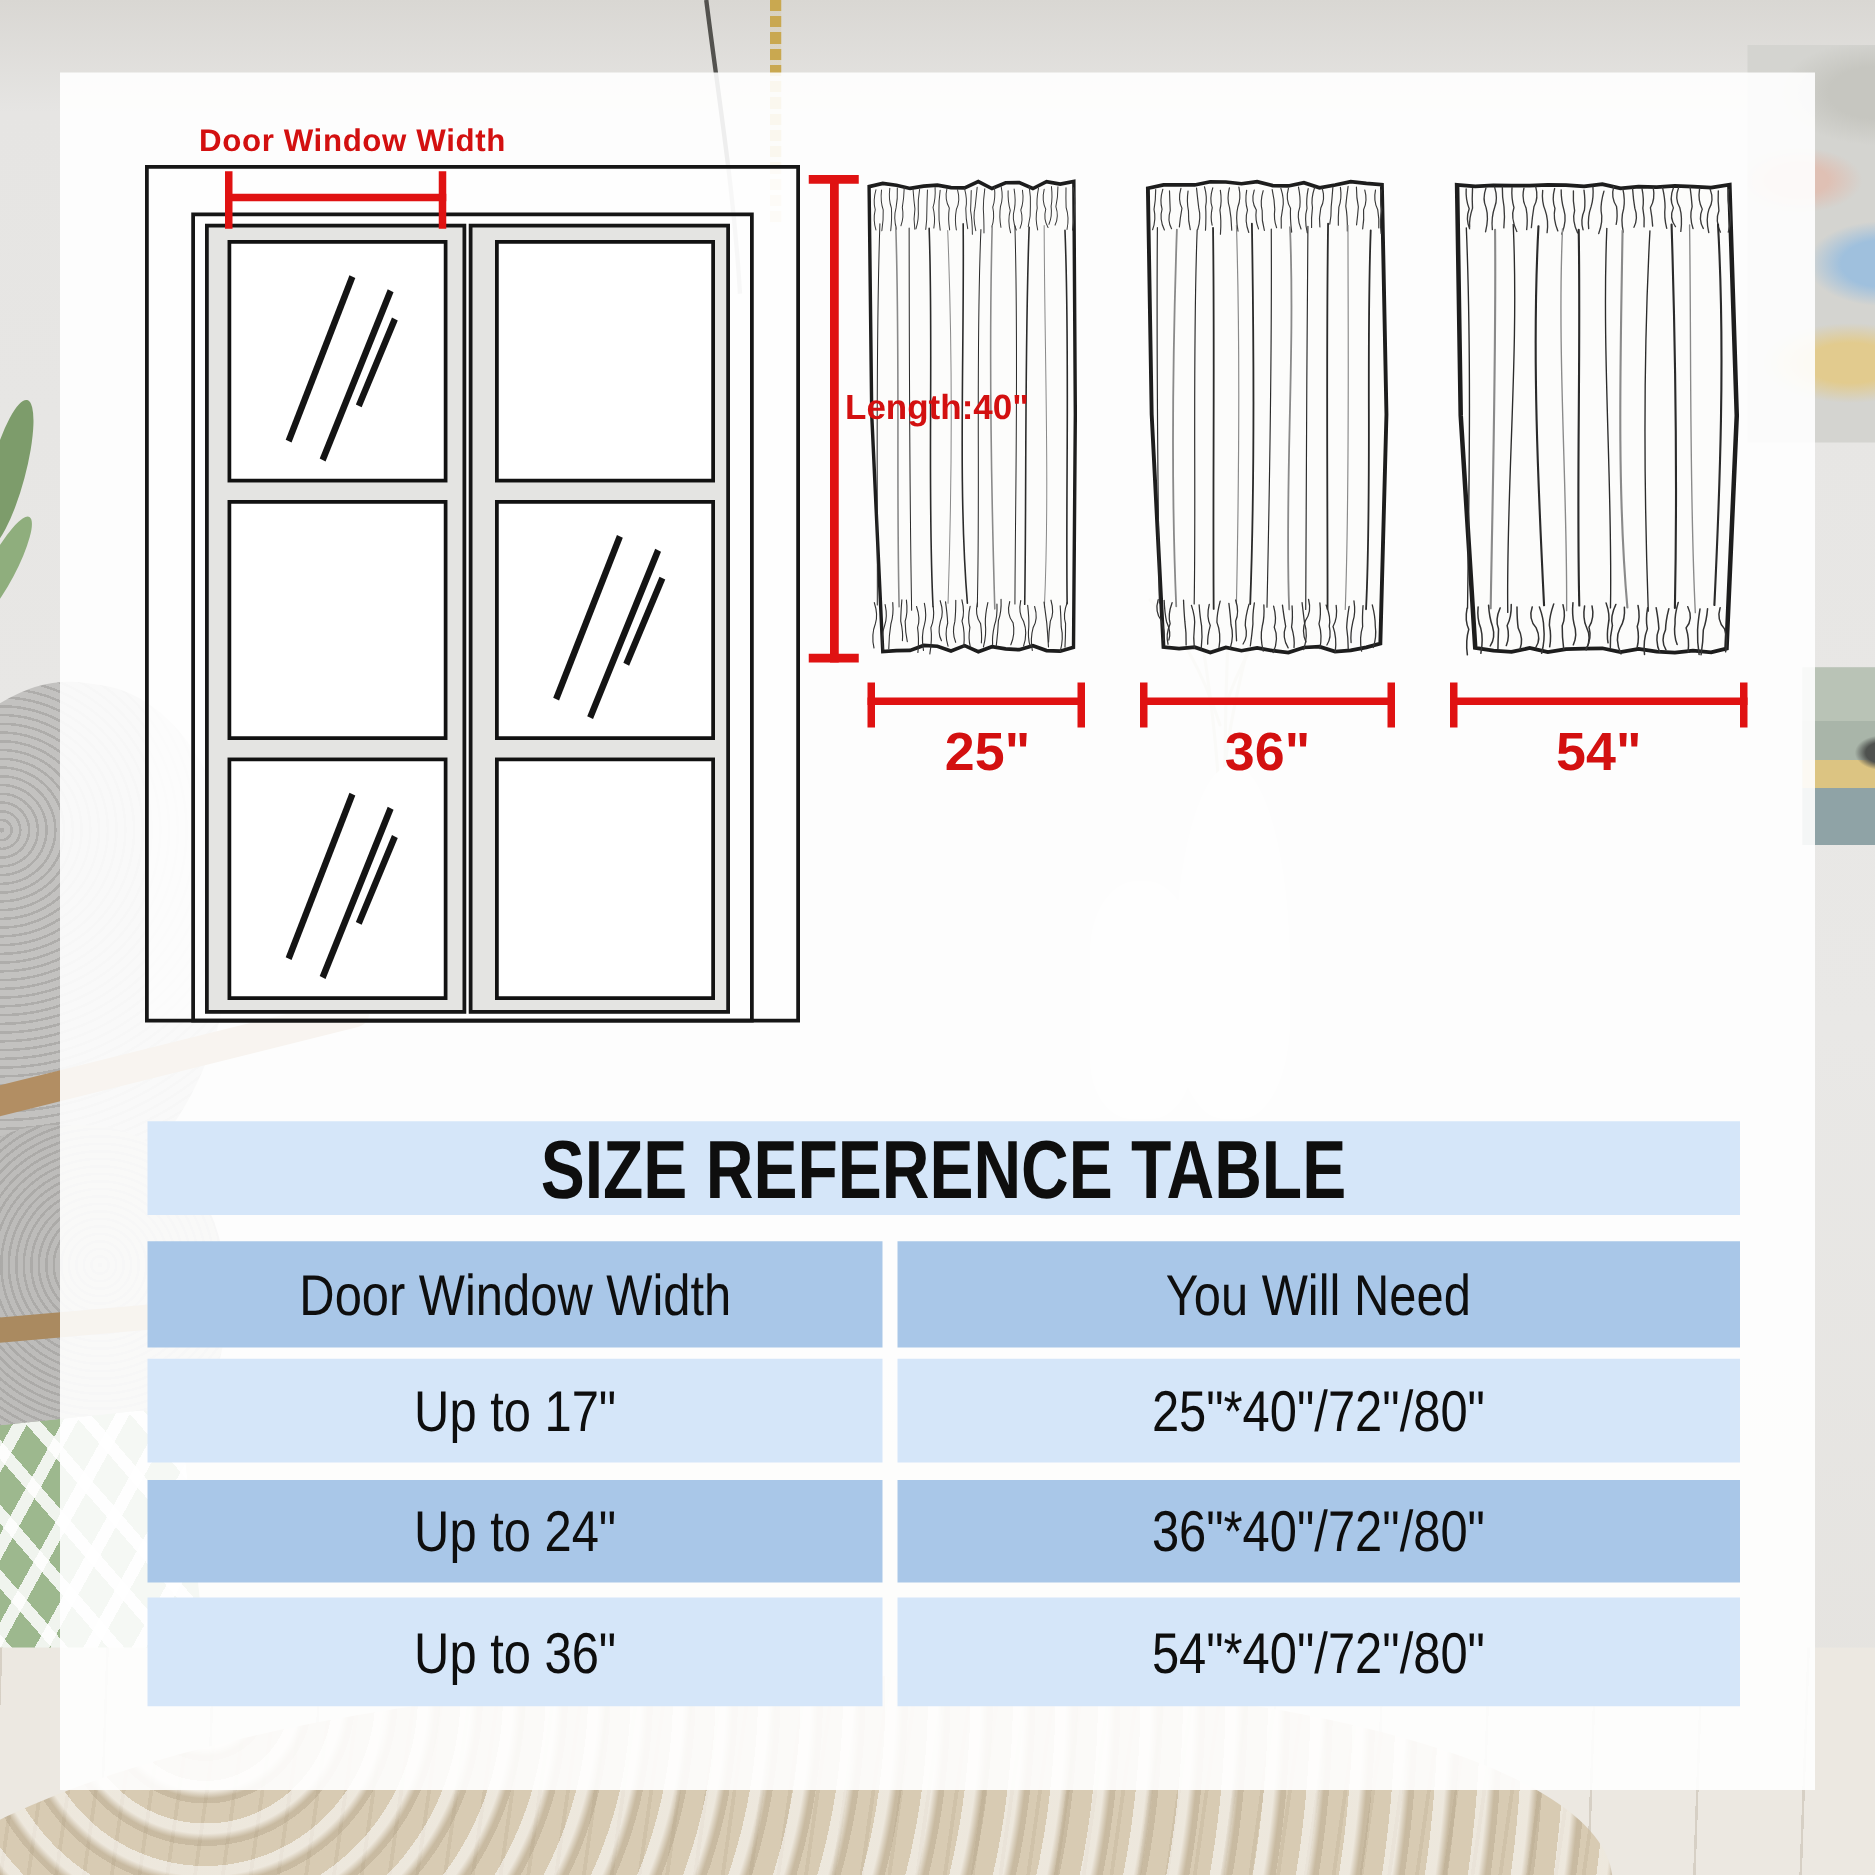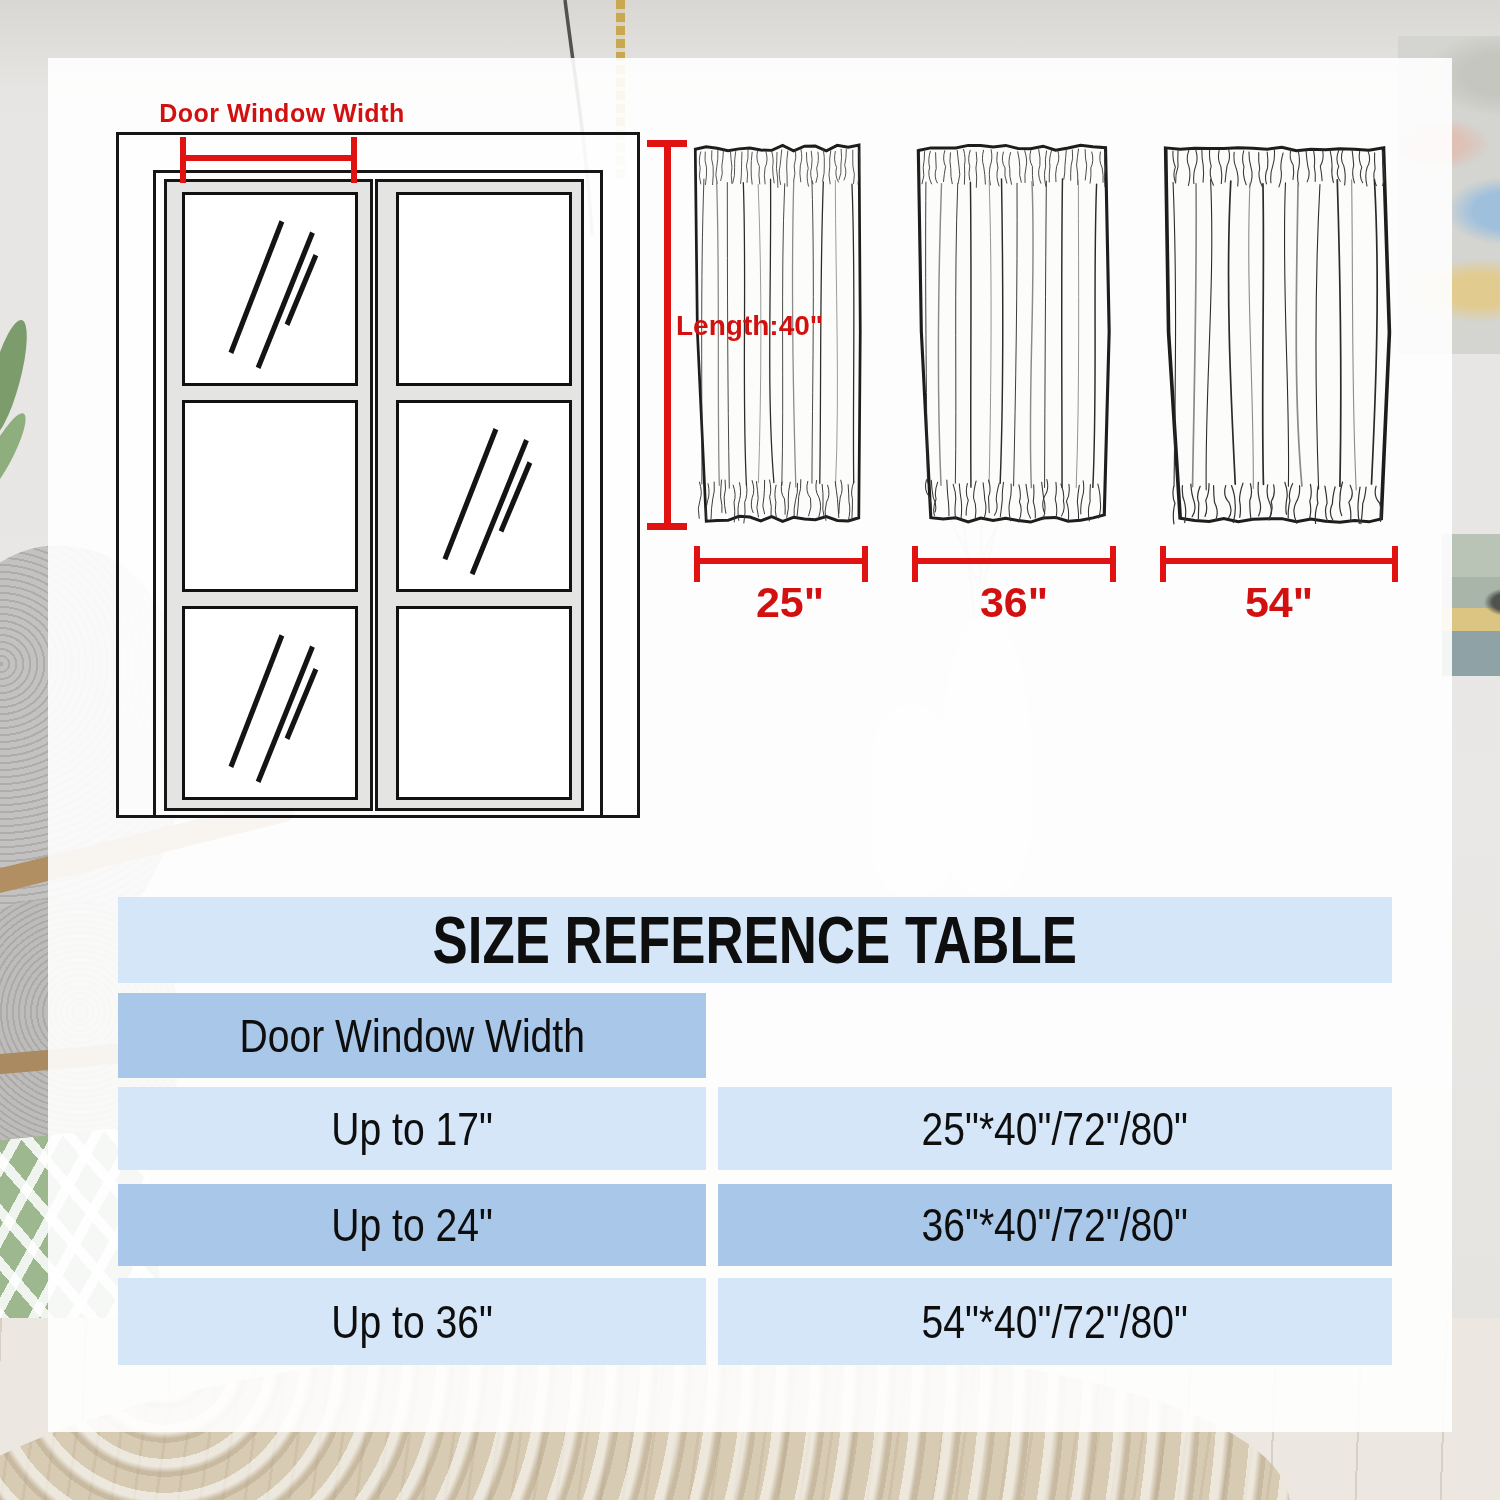--- a/index.html
+++ b/index.html
@@ -95,21 +95,21 @@
   .m-tick{width:6px;height:36px;top:546px;}
   .m1-tl{left:694px;} .m1-tr{left:862px;} .m2-tl{left:912px;} .m2-tr{left:1110px;}
   .m3-tl{left:1160px;} .m3-tr{left:1392px;}
   .m-label{top:578px;text-align:center;font-size:43px;font-weight:bold;color:var(--red-text);}
   .m1-label{left:700px;width:180px;} .m2-label{left:912px;width:204px;} .m3-label{left:1160px;width:238px;}
 
   
   .tbl-cell{display:flex;align-items:center;justify-content:center;}
   .tbl-light{background:#d5e6f9;}
   .tbl-dark{background:#a9c7e8;}
-  .tbl-title{left:118px;top:897px;width:1274px;height:86px;}
+  .tbl-title{left:118px;top:897px;width:1274px;height:75px;}
   .tbl-title .cnd{font-size:66px;font-weight:bold;transform:scaleX(.8);}
   .th-l{left:118px;top:993px;width:588px;height:85px;}
   .th-r{left:718px;top:993px;width:674px;height:85px;}
   .r1-l{left:118px;top:1087px;width:588px;height:83px;}
   .r1-r{left:718px;top:1087px;width:674px;height:83px;}
   .r2-l{left:118px;top:1184px;width:588px;height:82px;}
   .r2-r{left:718px;top:1184px;width:674px;height:82px;}
   .r3-l{left:118px;top:1278px;width:588px;height:87px;}
   .r3-r{left:718px;top:1278px;width:674px;height:87px;}
   .cnd{display:inline-block;transform:scaleX(.85);white-space:nowrap;
@@ -415,20 +415,23 @@
   <div class="abs redbar m-tick m3-tl"></div>
   <div class="abs redbar m-tick m3-tr"></div>
   <div class="abs m-label m3-label">54"</div>
 
   <div class="abs tbl-cell tbl-light tbl-title">
     <span class="cnd">SIZE REFERENCE TABLE</span>
   </div>
   <div class="abs tbl-cell tbl-dark th-l">
     <span class="cnd">Door Window Width</span>
   </div>
+  <div class="abs tbl-cell tbl-dark th-r">
+    <span class="cnd">You Will Need</span>
+  </div>
   <div class="abs tbl-cell tbl-light r1-l">
     <span class="cnd">Up to 17"</span>
   </div>
   <div class="abs tbl-cell tbl-light r1-r">
     <span class="cnd">25"*40"/72"/80"</span>
   </div>
   <div class="abs tbl-cell tbl-dark r2-l">
     <span class="cnd">Up to 24"</span>
   </div>
   <div class="abs tbl-cell tbl-dark r2-r">

